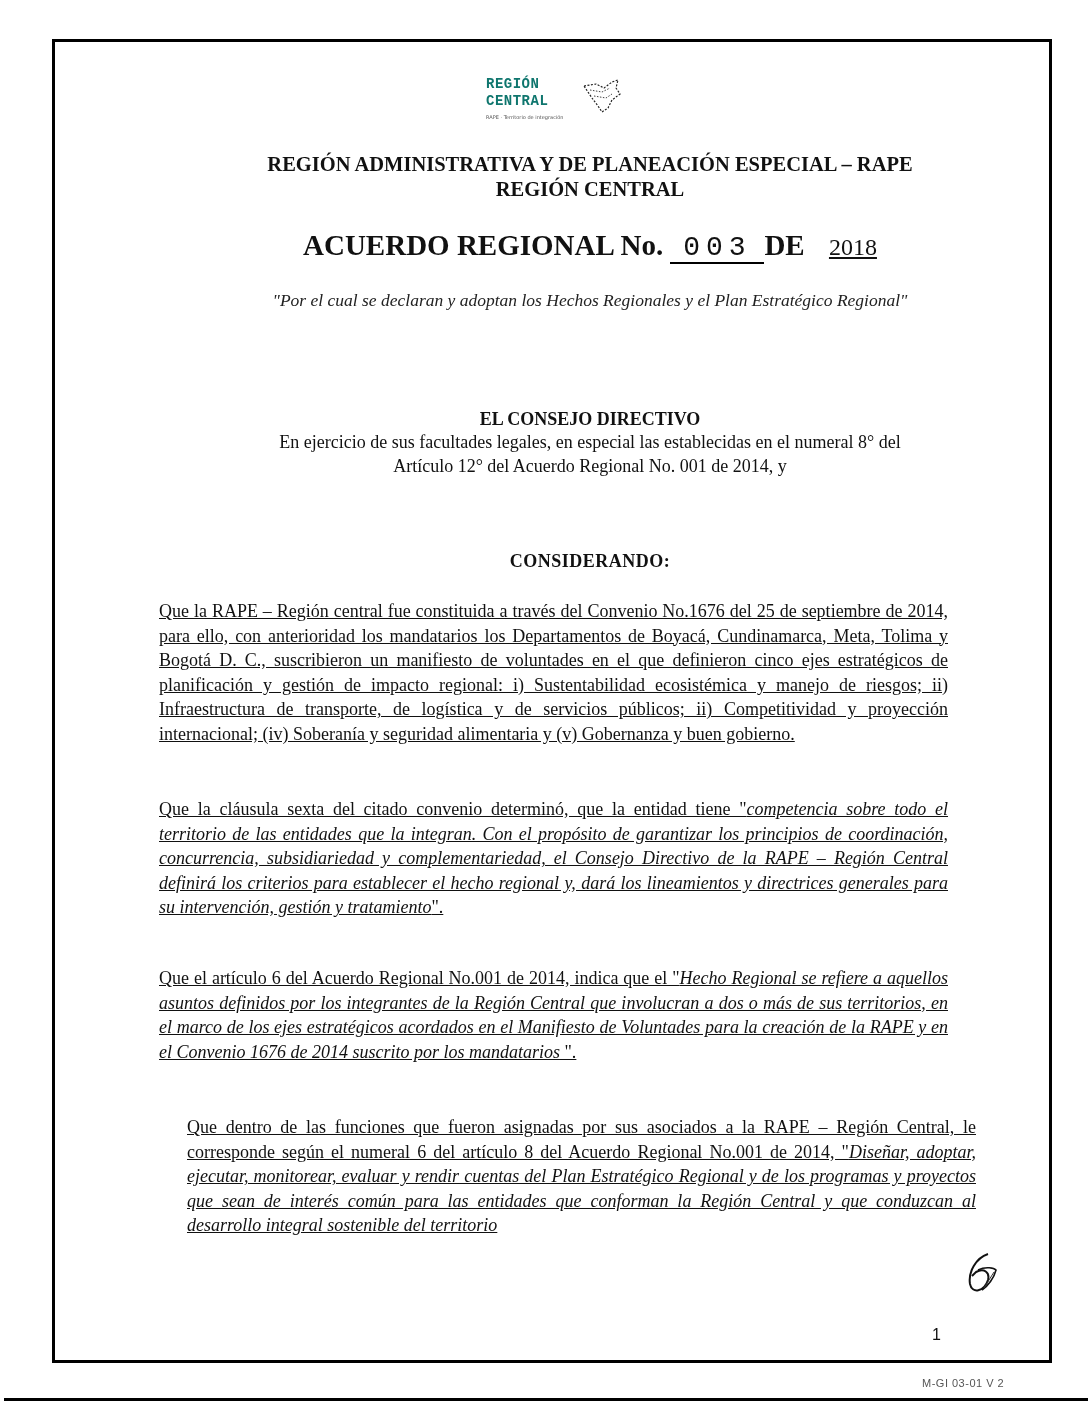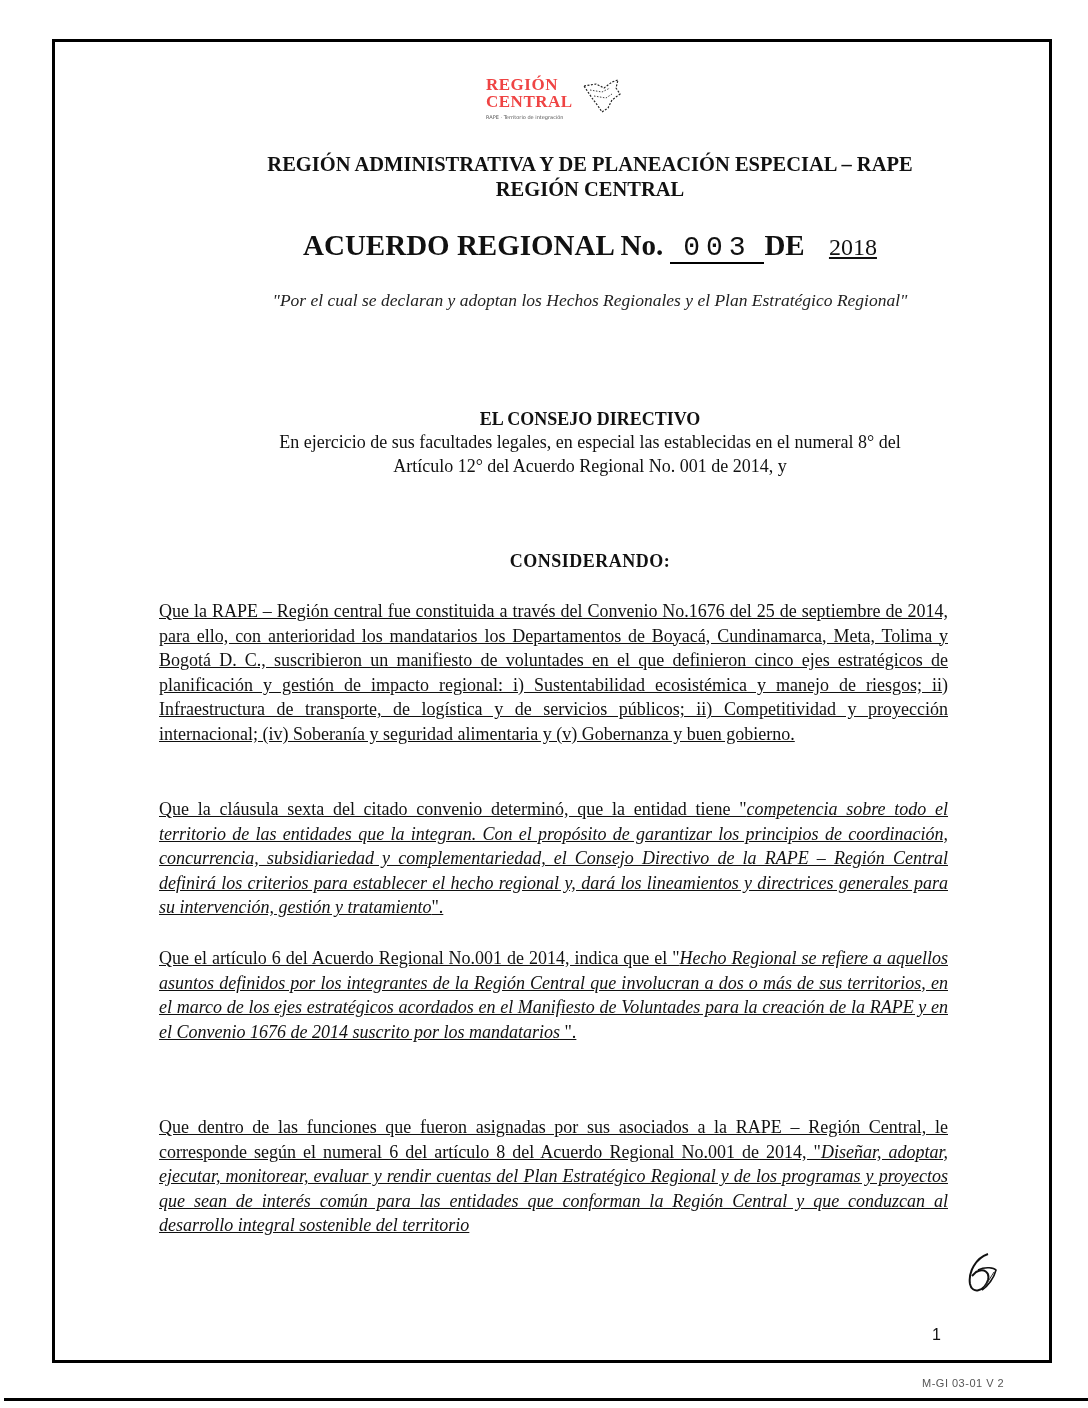--- a/index.html
+++ b/index.html
@@ -1,43 +1,43 @@
 <!DOCTYPE html>
 <html><head>
 <meta charset="utf-8">
 <style>
   html, body { margin:0; padding:0; background:#ffffff; }
   body { width:1088px; height:1408px; position:relative; overflow:hidden;
          font-family:"Liberation Serif", "DejaVu Serif", serif; color:#111; }
   .frame { position:absolute; left:52px; top:39px; width:1000px; height:1324px;
            border:3px solid #000; box-sizing:border-box; }
   .logo { position:absolute; left:486px; top:76px; width:140px; height:56px; }
-  .logo-text { position:absolute; left:0; top:0; font-family:Liberation Serif, serif;
-               font-weight:bold; font-size:17px; line-height:17px; letter-spacing:0.5px; color:#ef4444; }
+  .logo-text { position:absolute; left:0; top:0; font-family:Liberation Mono, monospace;
+               font-weight:bold; font-size:14px; line-height:17px; letter-spacing:0.5px; color:#0f766e; }
   .logo-sub { position:absolute; left:0; top:38px; font-family:"DejaVu Sans", sans-serif;
               font-size:5px; color:#555; white-space:nowrap; }
   .logo-map { position:absolute; left:96px; top:2px; }
   .center { position:absolute; left:52px; width:1076px; text-align:center; }
   .h-org { top:152px; font-weight:bold; font-size:20.5px; line-height:25px; }
   .h-acuerdo { top:228px; font-weight:bold; font-size:29px; line-height:34px; }
   .h-acuerdo .num { display:inline-block; min-width:94px; border-bottom:2px solid #000;
                     font-family:Liberation Mono, monospace; font-weight:normal;
                     font-size:28px; letter-spacing:6px; text-align:center; line-height:28px; }
   .h-acuerdo .year { text-decoration:underline; font-weight:normal; font-size:24px; margin-left:17px; }
   .h-subtitle { top:290px; font-style:italic; font-size:17.5px; color:#222; }
   .h-consejo { top:381px; font-weight:bold; font-size:18px;margin-top:28px; }
   .p-facultades { top:430px; font-size:18px; line-height:24px; }
   .h-considerando { top:551px; font-weight:bold; font-size:18px; letter-spacing:0.5px; }
   .para { position:absolute; left:159px; width:789px; font-size:18px; line-height:24.6px;
           text-align:justify;text-decoration:underline; }
   .para i { font-style:italic; }
   .p1 { top:599px; }
   .p2 { top:797px; }
-  .p3 { top:946px; }
-  .p4 { top:1115px; }
+  .p3 { top:966px; }
+  .p4 { top:1115px;margin-left:28px; }
   .page-num { position:absolute; left:932px; top:1326px; font-family:"Liberation Sans", sans-serif; font-size:16px; }
   .signature { position:absolute; left:960px; top:1250px; }
   .footer-code { position:absolute; left:922px; top:1377px; font-family:"Liberation Sans", sans-serif;
                  font-size:11px; color:#555; letter-spacing:0.5px; }
   .footer-rule { position:absolute; left:4px; top:1398px; width:1084px; height:3px; background:#000; }
 </style>
 </head>
 <body>
 
 <div class="frame"></div>

